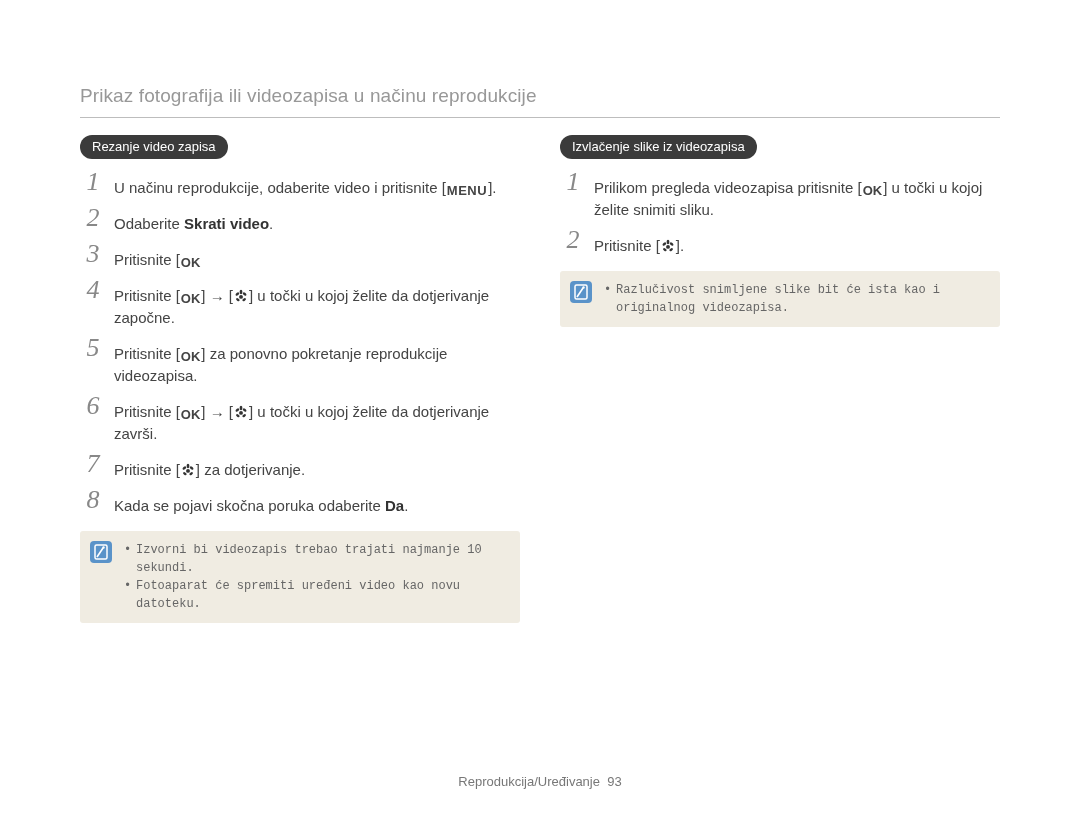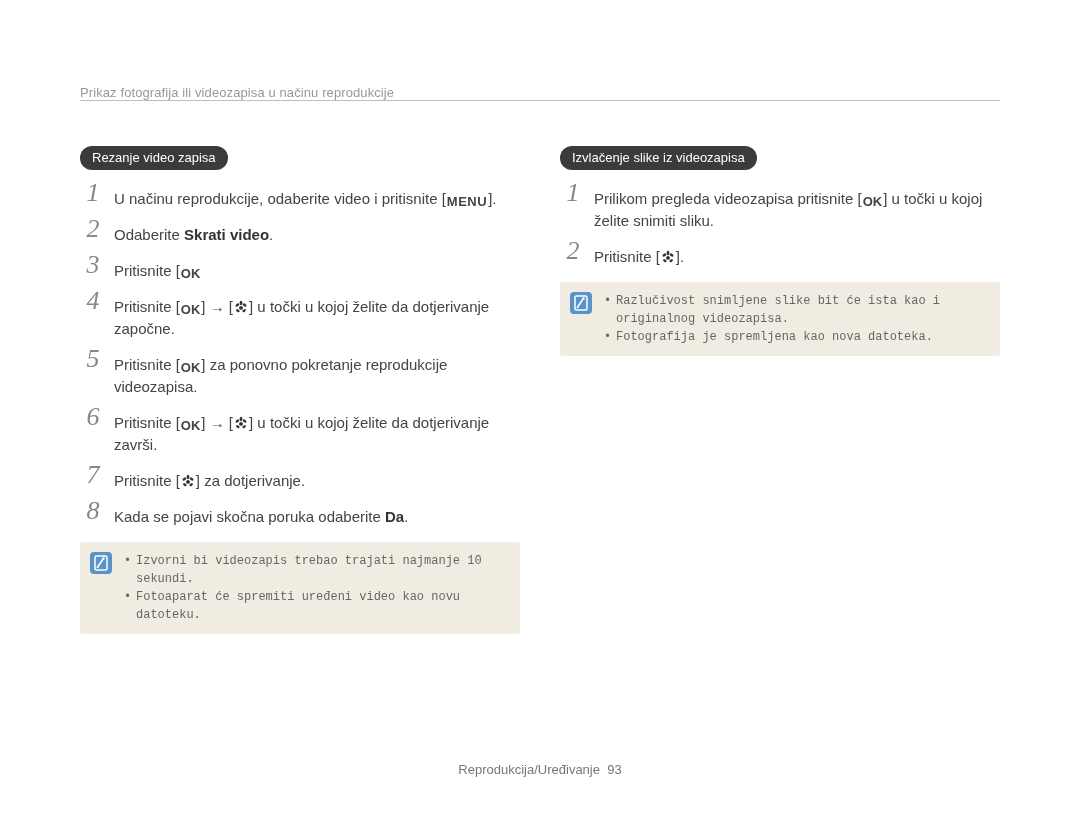--- a/index.html
+++ b/index.html
@@ -12,24 +12,24 @@
     color: #555555;
   }
   .page {
     position: relative;
     width: 1080px;
     height: 815px;
     box-sizing: border-box;
     padding: 85px 80px 0 80px;
   }
   .header-title {
-    font-size: 13px;
+    font-size: 19px;
     color: #989898;
+    padding-bottom: 10px;
     border-bottom: 1px solid #bdbdbd;
-    margin-bottom: 28px;
     letter-spacing: 0.1px;
   }
   .columns {
     display: flex;
     gap: 40px;
   }
   .col {
     flex: 1;
     min-width: 0;
     margin-top: 17px;
@@ -122,21 +122,21 @@
   }
   .note-list li { position: relative; padding-left: 12px; }
   .note-list li::before {
     content: "•";
     position: absolute;
     left: 0;
     top: 0;
   }
   .footer {
     position: absolute;
-    bottom: 38px;
+    bottom: 26px;
     left: 0;
     width: 1080px;
     text-align: center;
     font-size: 13px;
     color: #777;
   }
 </style>
 </head>
 <body>
 
@@ -270,21 +270,20 @@
       <div class="note-box">
         <div class="note-icon">
           <svg viewBox="0 0 22 22">
               <rect x="5" y="4" width="12" height="14" rx="1.5" fill="none" stroke="#fff" stroke-width="1.5"></rect>
               <path d="M7 16 L13 7" stroke="#fff" stroke-width="1.6" fill="none"></path>
               <circle cx="13.5" cy="6.5" r="1.2" fill="#fff"></circle>
             </svg>
         </div>
         <ul class="note-list">
           <li>Razlučivost snimljene slike bit će ista kao i originalnog videozapisa.</li>
-          <li>Fotografija je spremljena kao nova datoteka.</li>
         </ul>
       </div>
     </div>
 
   </div>
 
   <div class="footer">
     <span>Reprodukcija/Uređivanje</span>&nbsp;&nbsp;<span>93</span>
   </div>
 

